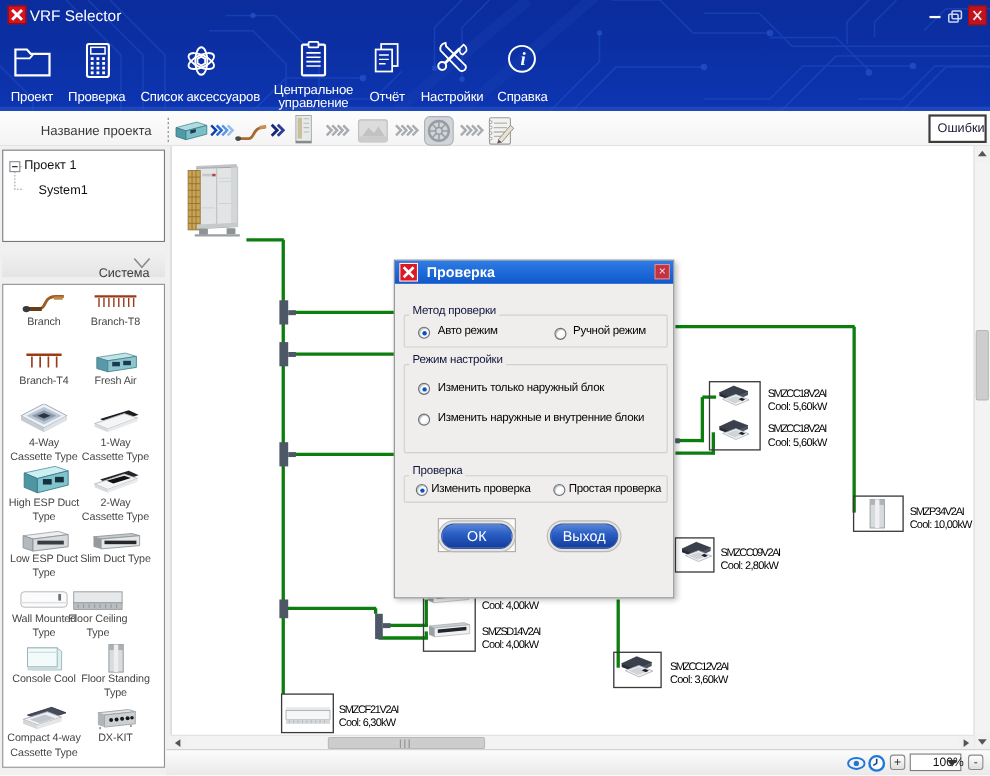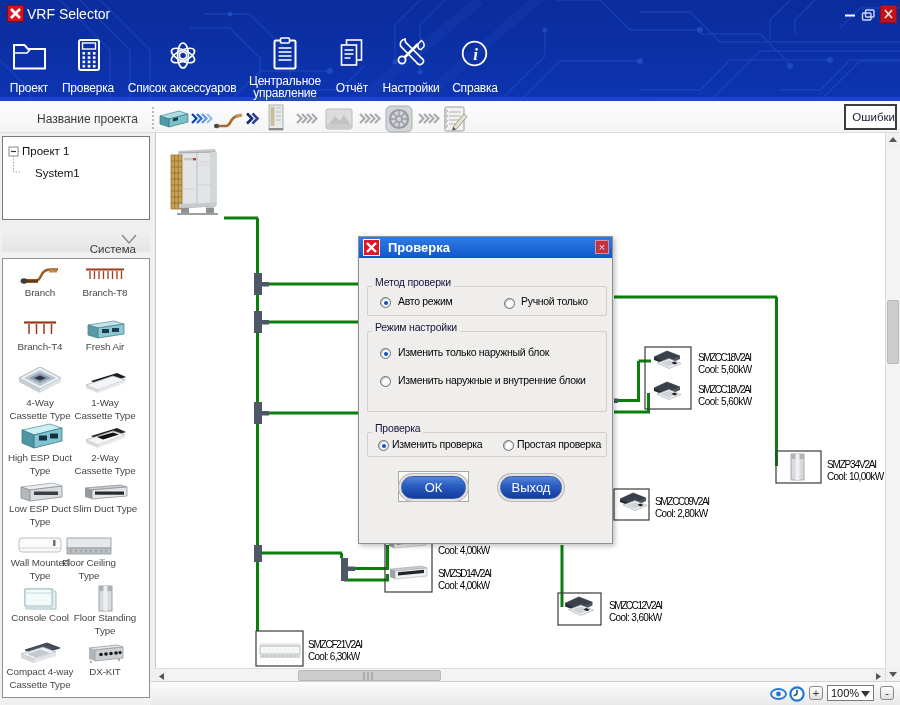--- a/index.html
+++ b/index.html
@@ -28,21 +28,21 @@
 #canvas{position:absolute;left:155px;top:133px;width:730px;height:535px;background:#fff;border-left:1px solid #c8c8c8}
 #canvas svg{overflow:visible}
 
 #vsb{position:absolute;left:885px;top:133px;width:15px;height:548px;background:#f3f3f3;border-left:1px solid #dcdcdc}
 #hsb{position:absolute;left:155px;top:668px;width:730px;height:13px;background:#f3f3f3;border-top:1px solid #e0e0e0}
 .sbtn{position:absolute;background:#f1f1f1;color:#505050;text-align:center}
 .thumb{background:#cdcdcd;border:1px solid #b8b8b8;border-radius:2px;position:absolute}
 
 #statusbar{position:absolute;left:151px;top:681px;width:749px;height:24px;background:linear-gradient(180deg,#fcfcfc,#e9e9e9);border-top:1px solid #d0d0d0}
 .zbtn{position:absolute;width:14px;height:14px;border:1px solid #8a8a8a;border-radius:3px;background:linear-gradient(180deg,#fefefe,#dfdfdf);text-align:center;line-height:12px;font-size:11px;color:#333}
-#zoomsel{position:absolute;left:676px;top:3px;width:47px;height:16px;background:#fff;border:1px solid #7a7a7a;font-size:11px;color:#111;line-height:14px;padding-left:3px}
+#zoomsel{position:absolute;left:676px;top:3px;width:47px;height:16px;background:#fff;border:1px solid #7a7a7a;font-size:11px;color:#111;line-height:14px;padding-left:20px}
 
 #dialog{position:absolute;left:358px;top:236px;width:255px;height:308px;background:#efeeec;border:1px solid #8e9094;box-shadow:2px 2px 5px rgba(0,0,0,0.25)}
 #dtitle{position:absolute;left:0;top:0;width:100%;height:21px;background:linear-gradient(180deg,#2f7ce4,#0f58cc)}
 #dtitle .dico{position:absolute;left:4px;top:2px;width:17px;height:17px;background:#dd1724;border:1px solid #f4f4f4}
 #dtitle .dtxt{position:absolute;left:29px;top:3px;color:#fff;font-size:13px;font-weight:bold}
 #dclose{position:absolute;right:3px;top:3px;width:14px;height:14px;background:#c23240;border:1px solid #d8909a;color:#f4d8dc;font-size:11px;line-height:12px;text-align:center}
 .fs{position:absolute;border:1px solid #d2d0cc;border-radius:2px}
 .fs .cap{position:absolute;left:4px;top:-11px;background:#efeeec;padding:0 3px;font-size:10.5px;color:#14143c;white-space:nowrap;letter-spacing:-0.2px}
 .rad{position:absolute;width:11px;height:11px;border-radius:50%;background:radial-gradient(circle at 35% 30%,#ffffff 40%,#dfe2e6);border:1px solid #6a6f78;box-shadow:inset 1px 1px 1px rgba(0,0,0,0.25)}
 .rad.on::after{content:"";position:absolute;left:2.5px;top:2.5px;width:4px;height:4px;border-radius:50%;background:#0a50c8}
@@ -585,21 +585,21 @@
         </svg></div>
       <div class="dtxt">Проверка</div>
       <div id="dclose">×</div>
     </div>
   <div class="fs" style="left:8px;top:49px;width:240px;height:30px">
       <div class="cap">Метод проверки</div>
     </div>
   <div class="rad on" style="left:21px;top:60px"></div>
   <div class="rlbl" style="left:39px;top:58px">Авто режим</div>
   <div class="rad" style="left:145px;top:61px"></div>
-  <div class="rlbl" style="left:162px;top:58px">Ручной только</div>
+  <div class="rlbl" style="left:162px;top:58px">Ручной режим</div>
   <div class="fs" style="left:8px;top:94px;width:240px;height:81px">
       <div class="cap">Режим настройки</div>
     </div>
   <div class="rad on" style="left:21px;top:111px"></div>
   <div class="rlbl" style="left:39px;top:109px">Изменить только наружный блок</div>
   <div class="rad" style="left:21px;top:139px"></div>
   <div class="rlbl" style="left:39px;top:137px">Изменить наружные и внутренние блоки</div>
   <div class="fs" style="left:8px;top:195px;width:240px;height:25px">
       <div class="cap">Проверка</div>
     </div>

